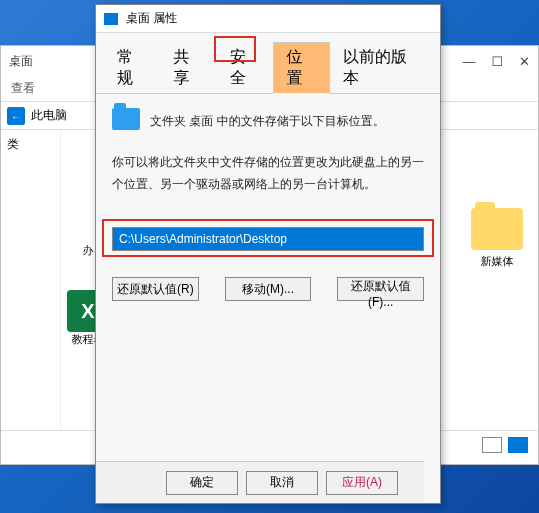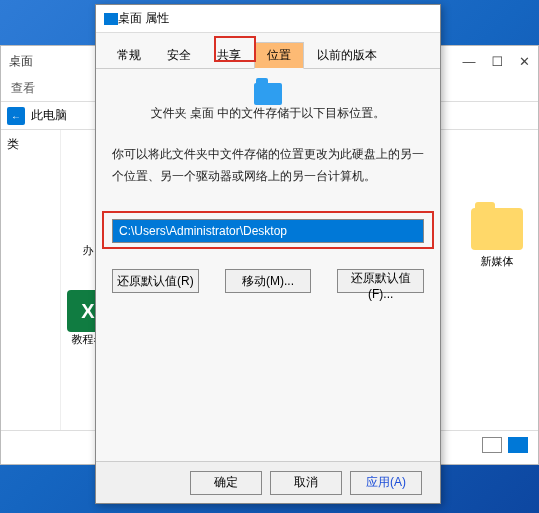--- a/index.html
+++ b/index.html
@@ -43,67 +43,67 @@
     .status-box.fill { background: #0078d7; border-color: #0078d7; }
 
     
     .dialog {
       position: absolute; top: 4px; left: 95px; width: 346px; height: 500px;
       background: #f7f7f7; border: 1px solid #888; box-shadow: 2px 2px 8px rgba(0,0,0,.3);
       z-index: 10;
     }
     .dlg-title {
       height: 28px; background: #fff; display: flex; align-items: center;
-      padding: 0 8px; font-size: 12px; border-bottom: 1px solid #ddd;
+      padding: 0 8px; font-size: 12px; gap: 8px; border-bottom: 1px solid #ddd;
     }
     .dlg-title-icon { width: 14px; height: 12px; background: #0078d7; }
     .tabs {
-      display: flex; padding: 8px 8px 0 8px; font-size: 12px;
+      display: flex; padding: 8px 8px 0 8px; font-size: 16px;
       border-bottom: 1px solid #ccc; background: #f7f7f7; position: relative;
     }
     .tab {
       padding: 4px 12px; border: 1px solid transparent;
       border-bottom: none; position: relative; top: 1px; cursor: pointer;
     }
     .tab.active {
       background: #fdba74; border-color: #ccc; border-bottom: 1px solid #f7f7f7;
     }
     .tab-hl {
       position: absolute; border: 2px solid #d93025; pointer-events: none;
     }
     .dlg-body { padding: 14px 16px; font-size: 12px; color: #222; }
-    .row1 { display: flex; align-items: center; margin-bottom: 22px; flex-direction: column; }
+    .row1 { display: flex; align-items: flex-end; gap: 10px; margin-bottom: 22px; }
     .blue-folder { width: 28px; height: 22px; background: #2e9ef0; border-radius: 2px; position: relative; }
     .blue-folder::before { content: ""; position: absolute; top: -5px; left: 2px; width: 12px; height: 6px; background: #2e9ef0; border-radius: 2px 2px 0 0; }
     .desc { line-height: 1.8; margin-bottom: 32px; }
     .path-wrap { position: relative; margin-bottom: 26px; }
     .path-hl {
       position: absolute; top: -8px; left: -10px; right: -10px; bottom: -6px;
       border: 2px solid #d93025; pointer-events: none;
     }
     .path-input {
       width: 100%; height: 24px; border: 1px solid #888; padding: 0 6px;
       font-size: 12px; background: #fff;
     }
     .path-input::selection { background: #0078d7; color: #fff; }
     .btn-row { display: flex; gap: 26px; }
     .wbtn {
       flex: 1; height: 24px; background: #f0f0f0; border: 1px solid #888;
       font-size: 12px; cursor: pointer;
     }
     .dlg-footer {
-      position: absolute; bottom: 0; left: 0; right: 0; height: 42px;
+      position: absolute; bottom: 0; left: 0; right: 16px; height: 42px;
       border-top: 1px solid #ccc; display: flex; justify-content: flex-end;
-      align-items: center; gap: 8px; padding: 0 18px; background: #f0f0f0;
+      align-items: center; gap: 8px; padding: 0 26px; background: #f0f0f0;
     }
     .fbtn {
       width: 72px; height: 24px; background: #f0f0f0; border: 1px solid #888;
       font-size: 12px; cursor: pointer;
     }
-    .fbtn:disabled { color: #1d4ed8; }
+    .fbtn:disabled { color: #be185d; }
   </style>
 </head>
 <body>
 
 <div class="bg-explorer">
   <div class="bg-titlebar">
     <span>桌面</span>
     <div class="bg-controls">
       <span>—</span>
       <span>☐</span>
@@ -147,22 +147,22 @@
   </div>
 </div>
 
 <div class="dialog">
   <div class="dlg-title">
     <div class="dlg-title-icon"></div>
     <span>桌面 属性</span>
   </div>
   <div class="tabs">
     <div class="tab">常规</div>
+    <div class="tab">共享</div>
     <div class="tab">安全</div>
-    <div class="tab">共享</div>
     <div class="tab active">位置</div>
     <div class="tab">以前的版本</div>
     <div class="tab-hl" style="left:118px; top:3px; width:42px; height:26px;"></div>
   </div>
   <div class="dlg-body">
     <div class="row1">
       <div class="blue-folder"></div>
       <span>文件夹 桌面 中的文件存储于以下目标位置。</span>
     </div>
     <div class="desc">你可以将此文件夹中文件存储的位置更改为此硬盘上的另一个位置、另一个驱动器或网络上的另一台计算机。</div>

